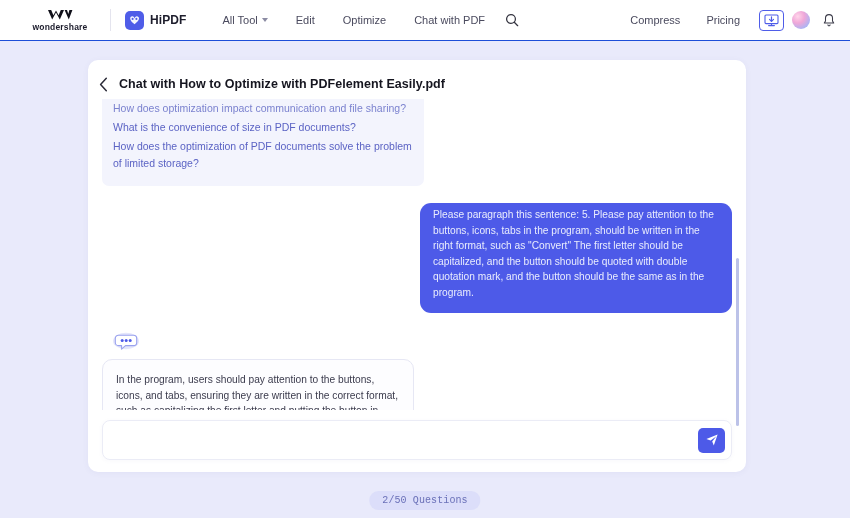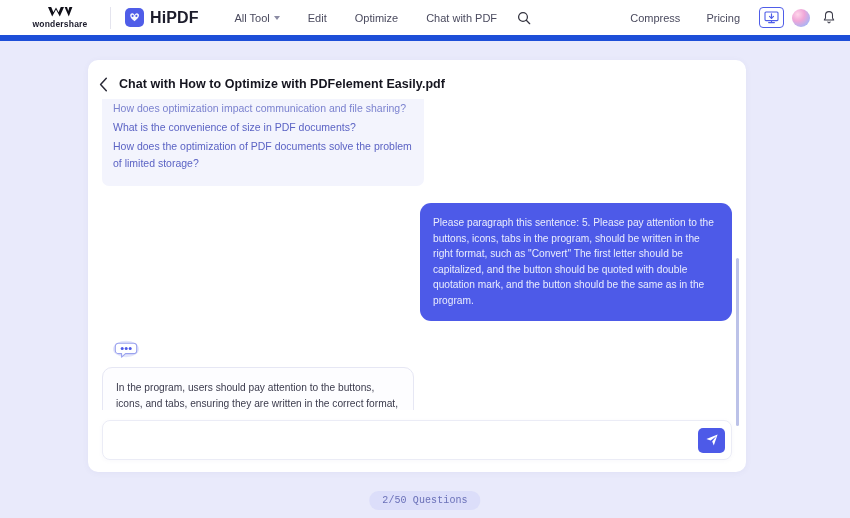--- a/index.html
+++ b/index.html
@@ -9,36 +9,36 @@
     background: #e9e9fb;
     overflow: hidden;
   }
   .app { position: relative; width: 850px; height: 518px; background: #e9eafb; }
 
   
   .topnav {
     position: absolute; top: 0; left: 0; right: 0; height: 41px;
     background: #ffffff;
     display: flex; align-items: center;
-    border-bottom: 6px solid #1d4ed8;
+    border-bottom: 1px solid #1d4ed8;
     z-index: 20;
   }
   .brand { display: flex; flex-direction: column; align-items: center;
            width: 92px; margin-left: 14px; }
   .brand-mark { width: 26px; height: 12px; display: block; }
   .brand-name { font-size: 8.5px; font-weight: 700; color: #1b1b2b;
                 letter-spacing: .2px; margin-top: 1px; }
   .divider { width: 1px; height: 22px; background: #e4e4ee; margin: 0 14px 0 4px; }
 
   .prod { display: flex; align-items: center; gap: 6px; }
   .prod-icon {
     width: 19px; height: 19px; border-radius: 5px;
     background: #4f5de8; display: flex; align-items: center; justify-content: center;
   }
-  .prod-name { font-size: 16px; font-weight: 700; color: #1d1d2c; letter-spacing: .1px; }
+  .prod-name { font-size: 12px; font-weight: 700; color: #1d1d2c; letter-spacing: .1px; }
 
   .menu { display: flex; align-items: center; gap: 0; margin-left: 22px; }
   .menu-item {
     font-size: 11px; color: #4a4a5e; padding: 6px 14px; cursor: pointer;
     display: flex; align-items: center; gap: 4px; white-space: nowrap;
   }
   .caret { width: 0; height: 0; border-left: 3.5px solid transparent;
            border-right: 3.5px solid transparent; border-top: 4px solid #8b8ba3; }
   .search-btn { margin-left: 6px; cursor: pointer; display: flex; align-items: center; }
 
@@ -83,21 +83,21 @@
   }
   .suggest-q {
     font-size: 10.5px; line-height: 17px; color: #5b63c4;
     cursor: pointer; margin-bottom: 2px;
   }
   .suggest-q:first-child { color: #7b82cf; }
 
   .row-right { display: flex; justify-content: flex-end; margin-top: 17px; }
   .bubble-user {
     max-width: 312px; background: #4d5ae8; color: #e9ecfd;
-    border-radius: 11px; padding: 12px 13px 13px 13px;
+    border-radius: 11px; padding: 4px 13px 13px 13px;
     font-size: 10.2px; line-height: 15.5px;
   }
 
   .ai-block { margin-top: 18px; }
   .ai-avatar {
     width: 28px; height: 22px; display: flex; align-items: center;
     margin-left: 10px; margin-bottom: 6px;
   }
   .bubble-ai {
     width: 312px; background: #fdfdff; border: 1px solid #e6e7f4;

